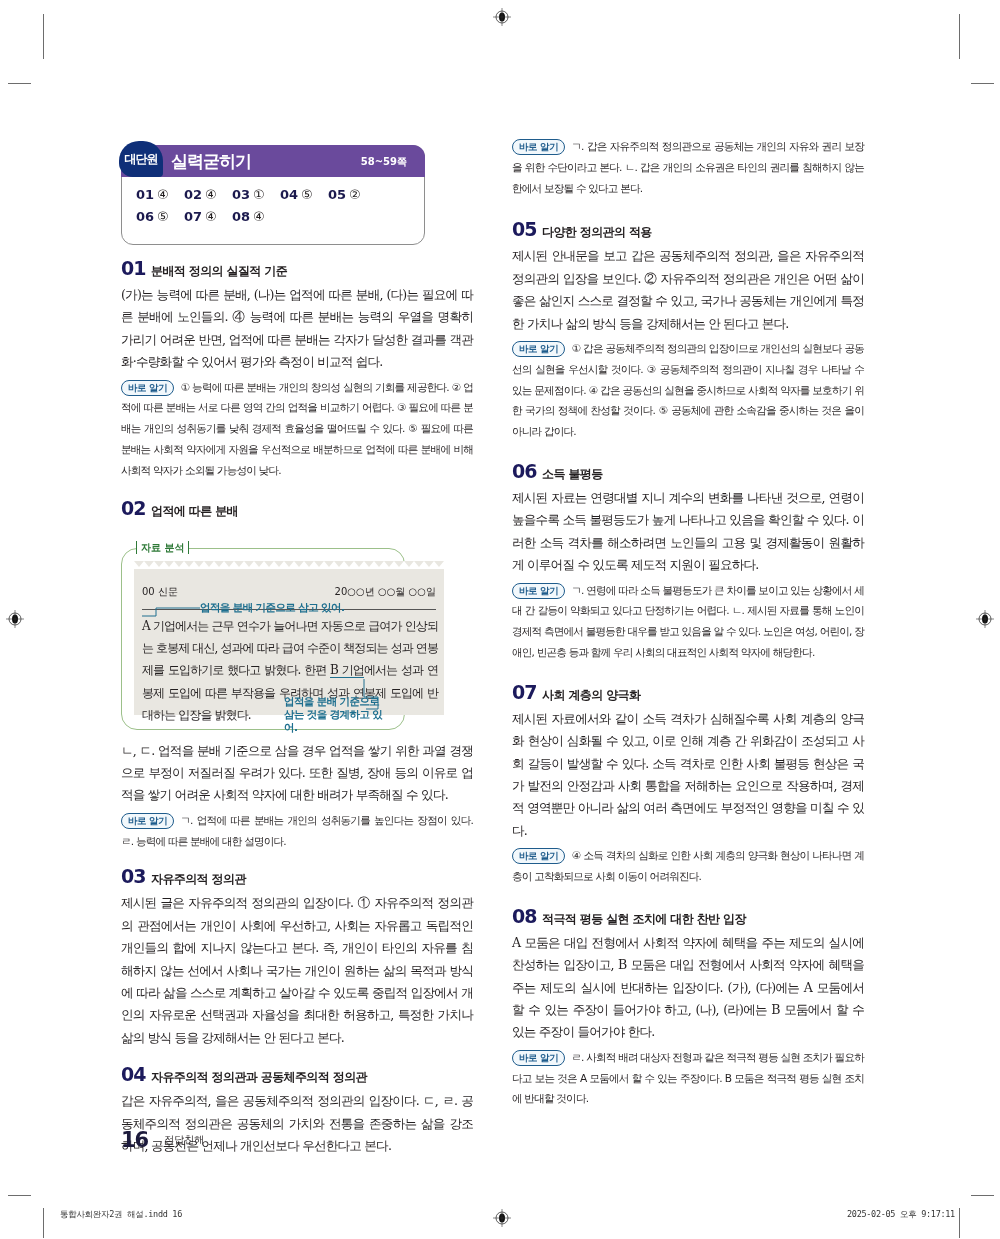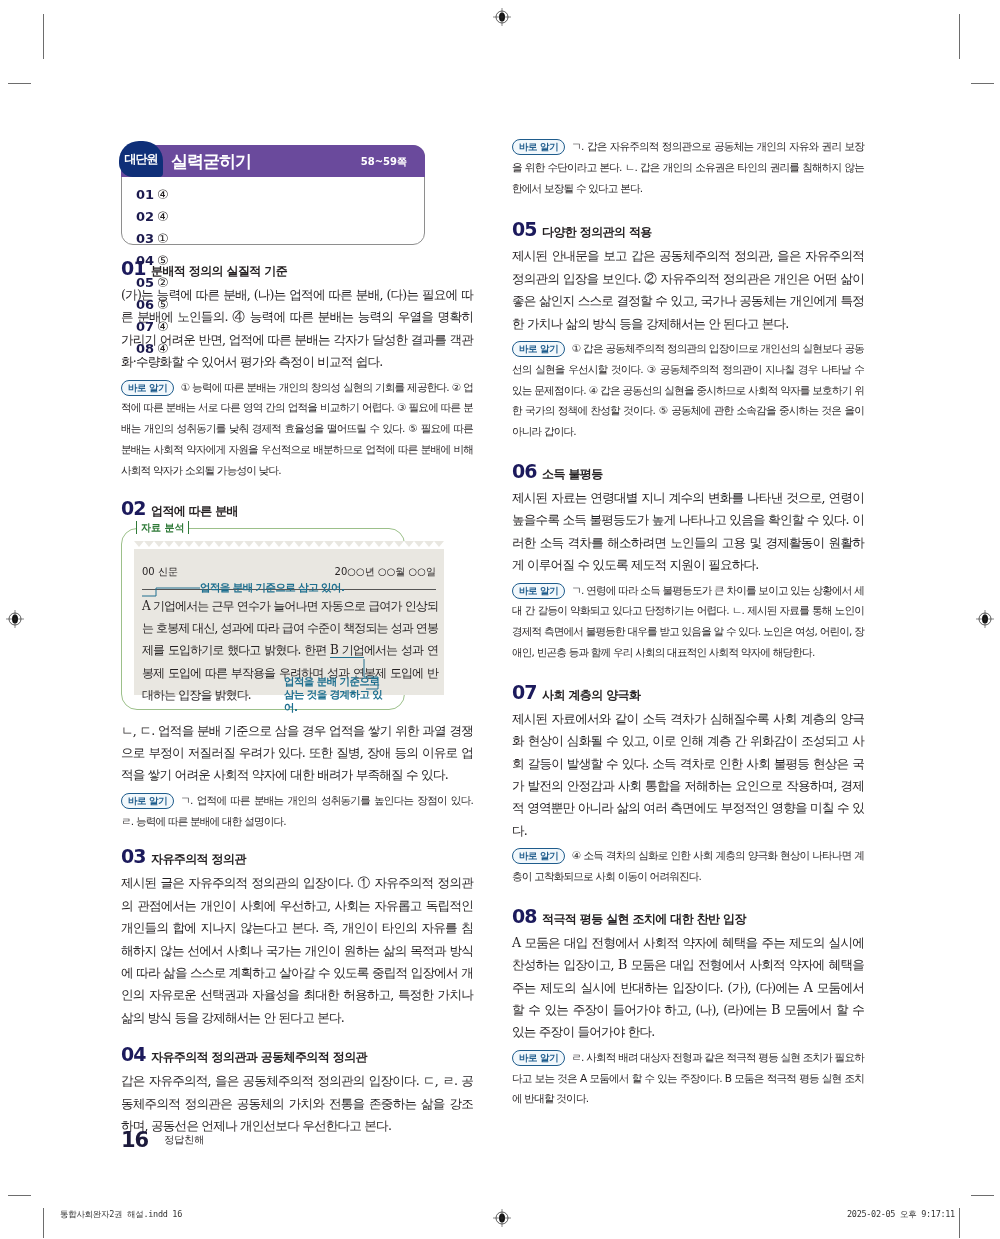--- a/index.html
+++ b/index.html
@@ -13,34 +13,34 @@
   .col { position: absolute; top: 135px; width: 352px; }
   .col-left { left: 121px; }
   .col-right { left: 512px; }
 
   
   .ans-box { position: relative; width: 304px; height: 100px; border: 1px solid #8e8e8e; border-radius: 12px; margin-top: 10px; }
   .ans-head { position: absolute; left: -1px; top: -1px; right: -1px; height: 32px; background: #6a4a9c; border-radius: 12px 12px 0 0; }
   .ans-tag { position: absolute; left: -2px; top: -4px; width: 44px; height: 36px; background: #0f2f78; border-radius: 20px 20px 4px 14px; color: #fff; font-size: 12px; font-weight: bold; display:flex; align-items:center; justify-content:center; letter-spacing:-1px; }
   .ans-title { position: absolute; left: 50px; top: 5px; color: #fff; font-size: 17px; font-weight: bold; letter-spacing: -1px; }
   .ans-pages { position: absolute; right: 18px; top: 10px; color: #fff; font-size: 10px; font-weight: bold; margin-left: 16px; }
-  .ans-list { position: absolute; left: 14px; top: 40px; right: 10px; display: flex; flex-wrap: wrap; row-gap: 4px; flex-direction: column; }
+  .ans-list { position: absolute; left: 14px; top: 40px; right: 10px; display: flex; flex-wrap: wrap; row-gap: 4px; }
   .ans-item { width: 48px; font-size: 13px; font-weight: bold; color: #1c1a4e; margin-right: 0; line-height: 18px; }
   .ans-item .mark { font-weight: normal; color: #231f20; margin-left: 3px; }
 
   .q { margin-top: 14px; }
   .q-head { display: flex; align-items: baseline; margin-bottom: 4px; }
   .q-num { font-size: 19px; font-weight: bold; color: #1c1a5c; width: 30px; letter-spacing: -1px; }
   .q-title { font-size: 12px; font-weight: bold; color: #231f20; letter-spacing: -0.6px; }
   .body-text { font-family: "DejaVu Serif", "Liberation Serif", serif; font-size: 12.6px; line-height: 22.4px; letter-spacing: -0.8px; text-align: justify; }
   .note { font-size: 10.6px; line-height: 20.8px; letter-spacing: -0.8px; margin-top: 3px; text-align: justify; }
   .badge { display: inline-block; border: 1px solid #1f5c8c; color: #1f5c8c; border-radius: 9px; font-size: 9.5px; font-weight: bold; padding: 0 6px; line-height: 14px; margin-right: 6px; letter-spacing: -0.4px; background: #f2f8fc; }
 
   
-  .data-box { position: relative; margin-top: 8px; width: 284px; height: 182px; border: 1px solid #9cc08a; border-radius: 16px; }
+  .data-box { position: relative; margin-top: 28px; width: 284px; height: 182px; border: 1px solid #9cc08a; border-radius: 16px; }
   .data-label { position: absolute; left: 14px; top: -8px; background: #fff; padding: 0 4px; font-size: 10px; font-weight: bold; color: #2f7a38; border-left: 1px solid #2f7a38; border-right: 1px solid #2f7a38; line-height: 13px; }
   .paper { position: absolute; left: 12px; top: 12px; width: 310px; height: 154px; background: #e9e7e1; }
   .zigzag { position: absolute; left: 0; top: 0; width: 310px; height: 8px; }
   .paper-head { position: absolute; left: 8px; right: 8px; top: 24px; display: flex; justify-content: space-between; font-size: 10px; border-bottom: 1px solid #555; padding-bottom: 10px; }
   .paper-body { position: absolute; left: 8px; right: 6px; top: 54px; font-family: "DejaVu Serif", "Liberation Serif", serif; font-size: 12px; line-height: 22.3px; letter-spacing: -0.9px; text-align: justify; }
   .anno { position: absolute; color: #1e6f8f; font-size: 10.5px; font-weight: bold; letter-spacing: -0.6px; line-height: 13px; }
   .ul { border-bottom: 1px solid #1e6f8f; }
 
   .folio { position: absolute; left: 121px; top: 1128px; display: flex; align-items: center; }
   .folio-num { font-size: 21px; font-weight: bold; color: #1c1a3c; letter-spacing: -1px; }

